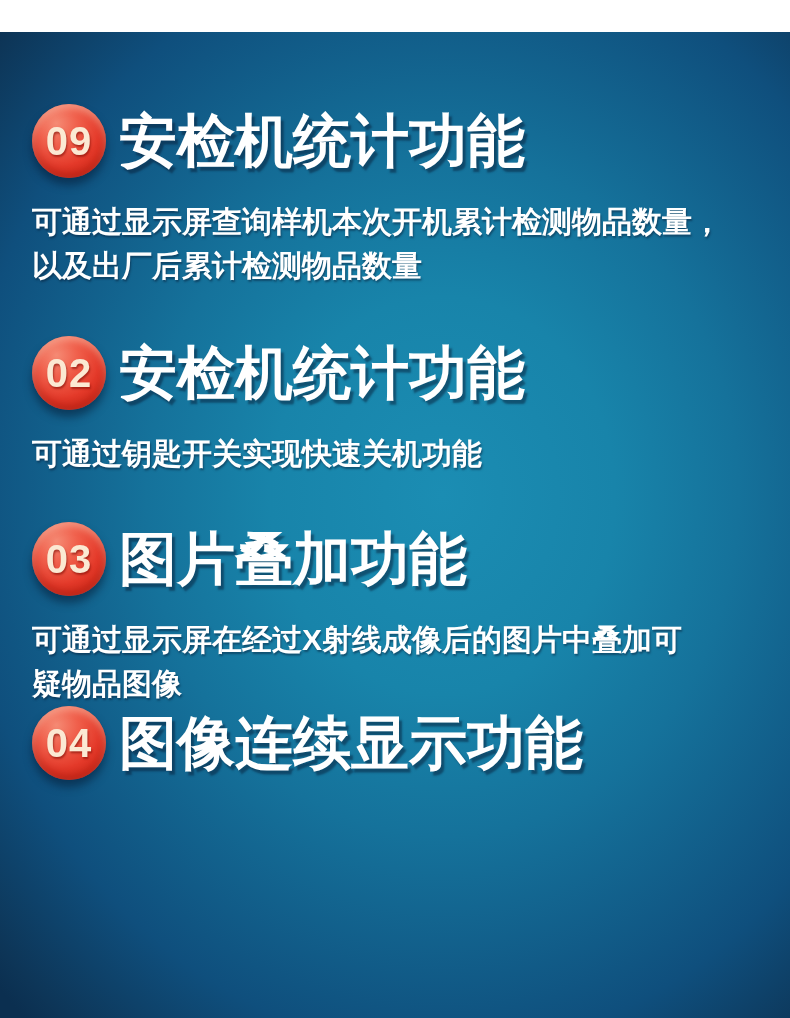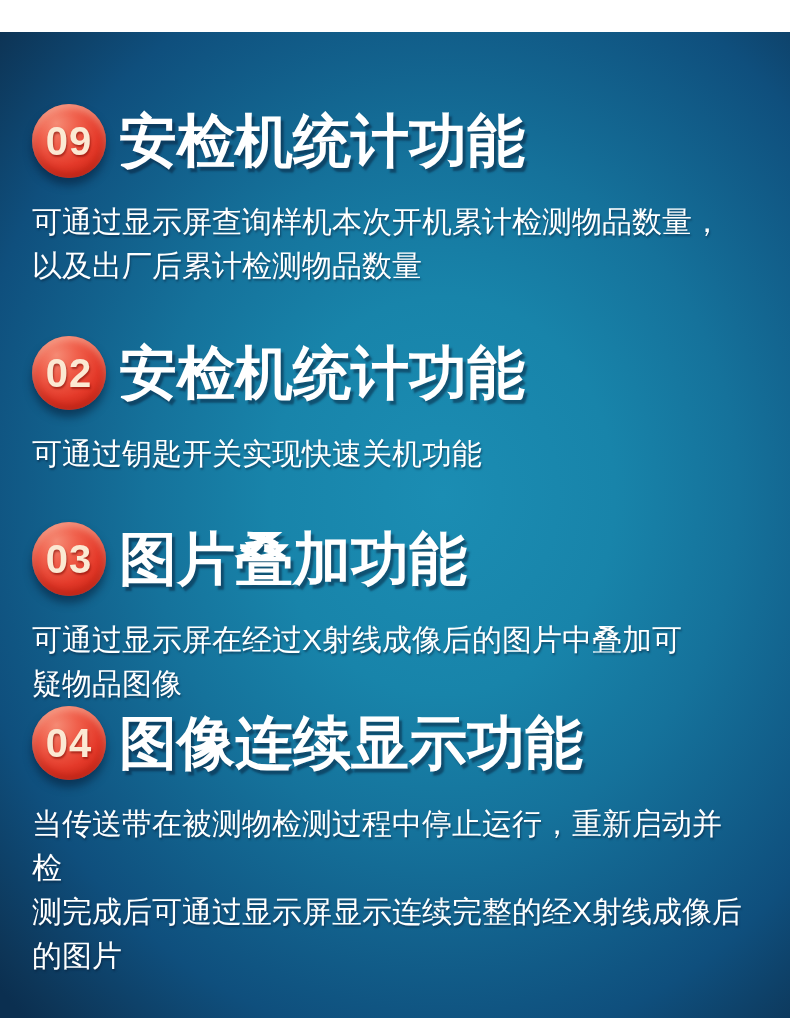--- a/index.html
+++ b/index.html
@@ -60,21 +60,21 @@
     font-weight: 900;
     line-height: 74px;
     letter-spacing: 0px;
     white-space: nowrap;
     text-shadow: 3px 4px 2px rgba(7, 30, 55, 0.5);
   }
   .section-body {
     margin: 0;
     color: #ffffff;
     font-size: 30px;
-    font-weight: 400;
+    font-weight: 700;
     line-height: 44px;
     white-space: pre-line;
     text-shadow: 1px 2px 2px rgba(7, 30, 55, 0.5);
   }
 </style>
 </head>
 <body>
 
 <div class="page">
   <div class="white-strip"></div>
@@ -112,19 +112,16 @@
 疑物品图像</p>
     </div>
 
     <div class="section section-4">
       <div class="section-header">
         <div class="badge">
           <span class="badge-number">04</span>
         </div>
         <h2 class="section-title">图像连续显示功能</h2>
       </div>
-      <p class="section-body">当传送带在被测物检测过程中停止运行，重新启动并检
-测完成后可通过显示屏显示连续完整的经X射线成像后
-的图片</p>
     </div>
 
   </div>
 </div>
 
 </body></html>

